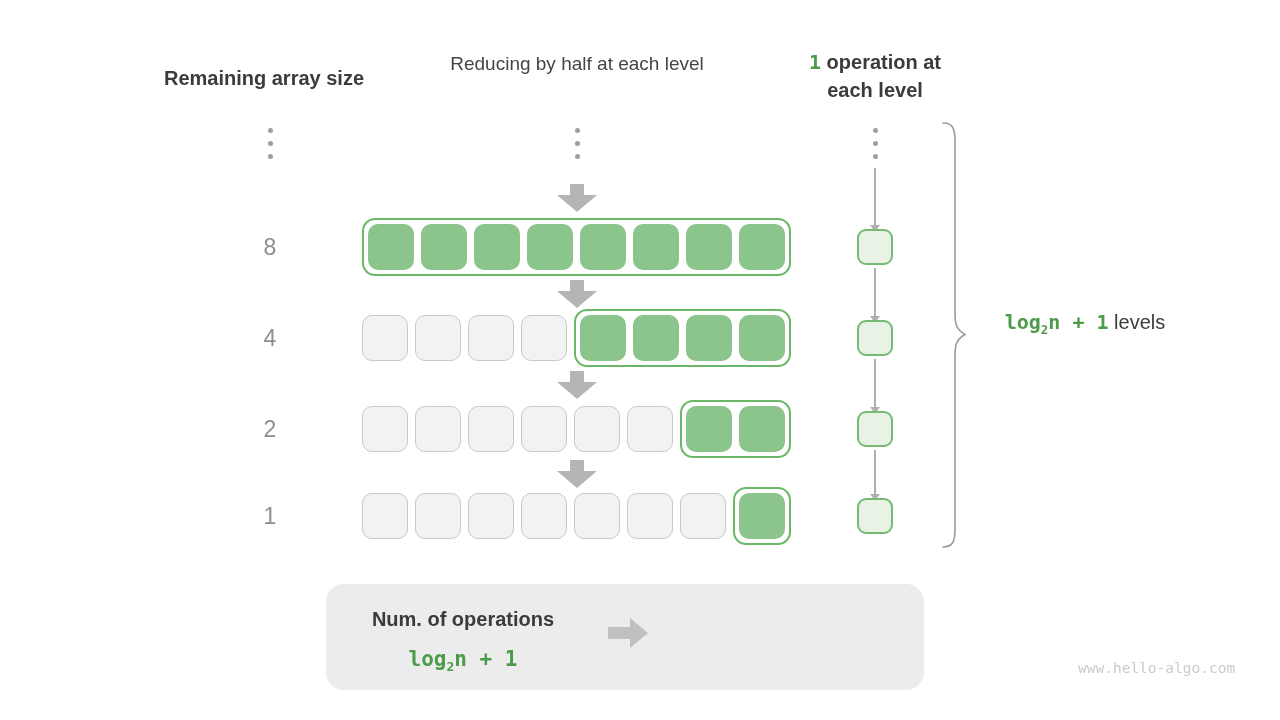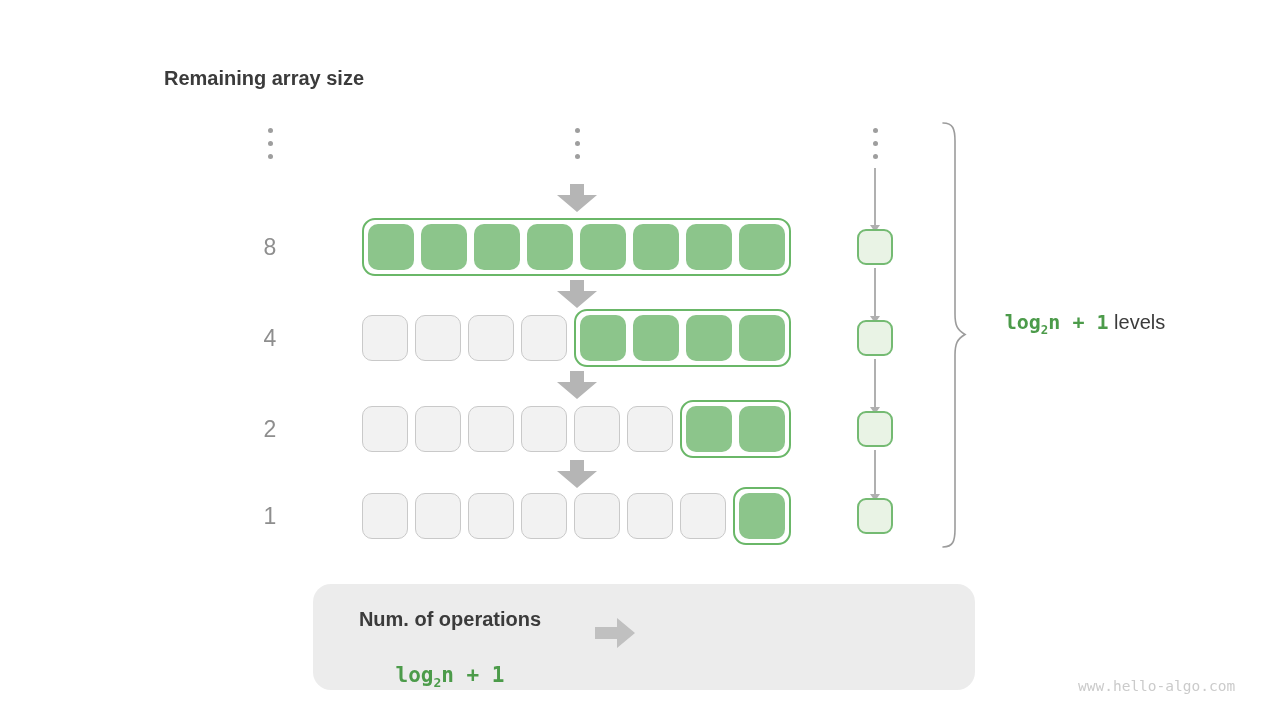--- a/index.html
+++ b/index.html
@@ -50,36 +50,41 @@
   .connector::after{content:"";position:absolute;left:-4px;bottom:-6px;border-left:5px solid transparent;border-right:5px solid transparent;border-top:7px solid #b0b0b0;}
 
   
   .brace-label{position:absolute;text-align:center;font-size:20px;line-height:28px;color:var(--dark);}
   .brace-label .formula{font-family:"DejaVu Sans Mono", monospace;font-weight:bold;color:var(--green-text);}
   sub{font-size:0.62em;}
 
   
   .panel{position:absolute;background:var(--panel);border-radius:18px;}
   .panel-title{font-weight:bold;font-size:20px;line-height:26px;color:var(--dark);text-align:center;}
-  .panel-formula{font-size:21px;line-height:26px;text-align:center;margin-top:30px;font-weight:bold;}
+  .panel-formula{font-size:21px;line-height:26px;text-align:center;margin-top:14px;font-weight:bold;}
   .grp{position:absolute;transform:translateX(-50%);}
   .watermark{position:absolute;font-family:"DejaVu Sans Mono", monospace;font-size:14.5px;color:var(--watermark);}
 </style>
 </head>
 <body>
 
 <div class="canvas">
 
   <div class="hdr" style="left:144px;top:64px;width:240px;">
     <div class="b">Remaining array size</div>
   </div>
 
   <div class="hdr" style="left:417px;top:45px;width:320px;">
-  </div>
-
+    <div class="sub" style="margin-top:5px;">Reducing by half at each level</div>
+  </div>
+
+  <div class="hdr" style="left:775px;top:48px;width:200px;">
+    <div class="b"><span class="green mono bold">1</span><span> operation at</span></div>
+    <div class="b">each level</div>
+  </div>
 
   <div class="dots" style="left:267px;top:128px;">
     <span class="dot"></span>
       <span class="dot"></span>
       <span class="dot"></span>
   </div>
   <div class="dots" style="left:574px;top:128px;">
     <span class="dot"></span>
       <span class="dot"></span>
       <span class="dot"></span>
@@ -169,27 +174,27 @@
     <path d="M 5,2 C 15,2 17,8 17,20 L 17,193 C 17,204 19,209 27,213.5 C 19,218 17,223 17,234 L 17,408 C 17,420 15,426 5,426" fill="none" stroke="#9c9c9c" stroke-width="1.6" stroke-linecap="round"></path>
   </svg>
 
   <div class="brace-label" style="left:980px;top:308px;width:210px;">
     <div>
       <span class="formula"><span>log</span><sub>2</sub><span>n + 1</span></span>
       <span style="">levels</span>
     </div>
   </div>
 
-  <div class="panel" style="left:313px;top:584px;width:662px;height:106px;">
+  <div class="panel" style="left:326px;top:584px;width:598px;height:106px;">
     <div class="grp" style="left:137px;top:22px;width:280px;">
       <div class="panel-title">Num. of operations</div>
       <div class="panel-formula green mono"><span>log</span><sub>2</sub><span>n + 1</span></div>
     </div>
 
     <svg class="abs" style="left:282px;top:34px;" width="40" height="30" viewBox="0 0 40 30">
       <polygon points="0,9 22,9 22,0 40,15 22,30 22,21 0,21" fill="#c0c0c0"></polygon>
     </svg>
 
   </div>
 
-  <div class="watermark" style="left:1078px;top:678px;">www.hello-algo.com</div>
+  <div class="watermark" style="left:1078px;top:660px;">www.hello-algo.com</div>
 
 </div>
 
 </body></html>

